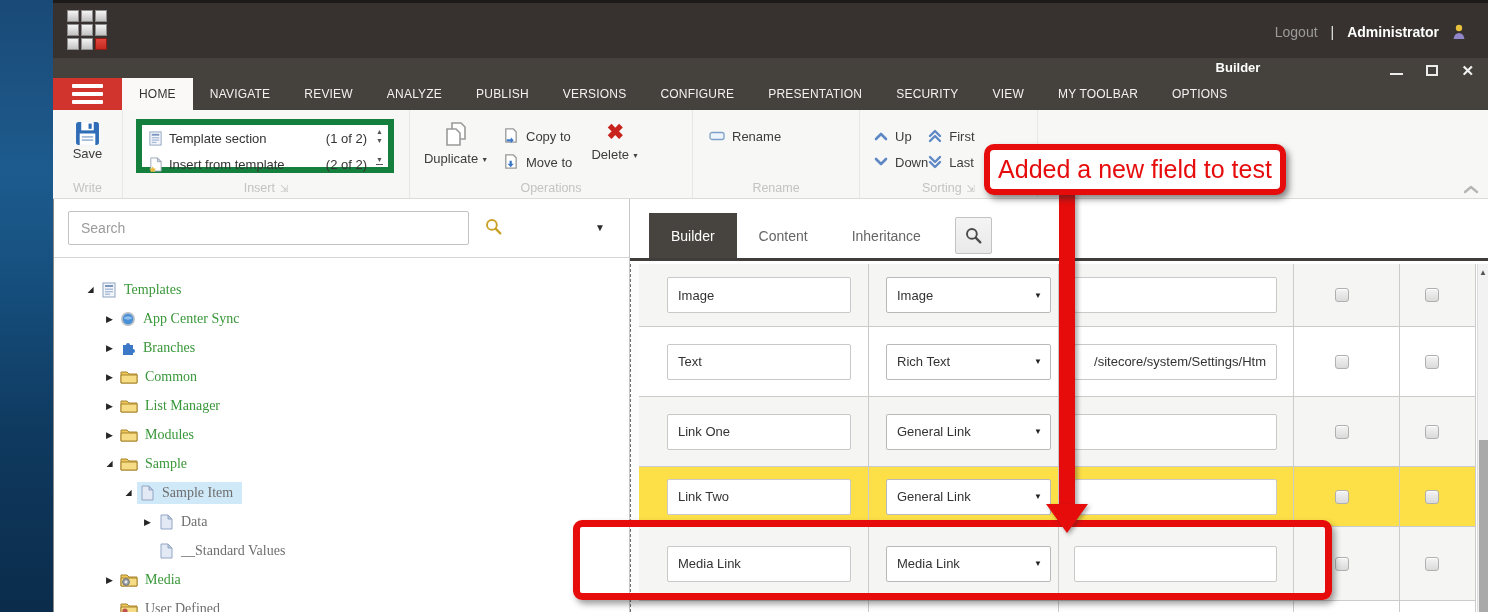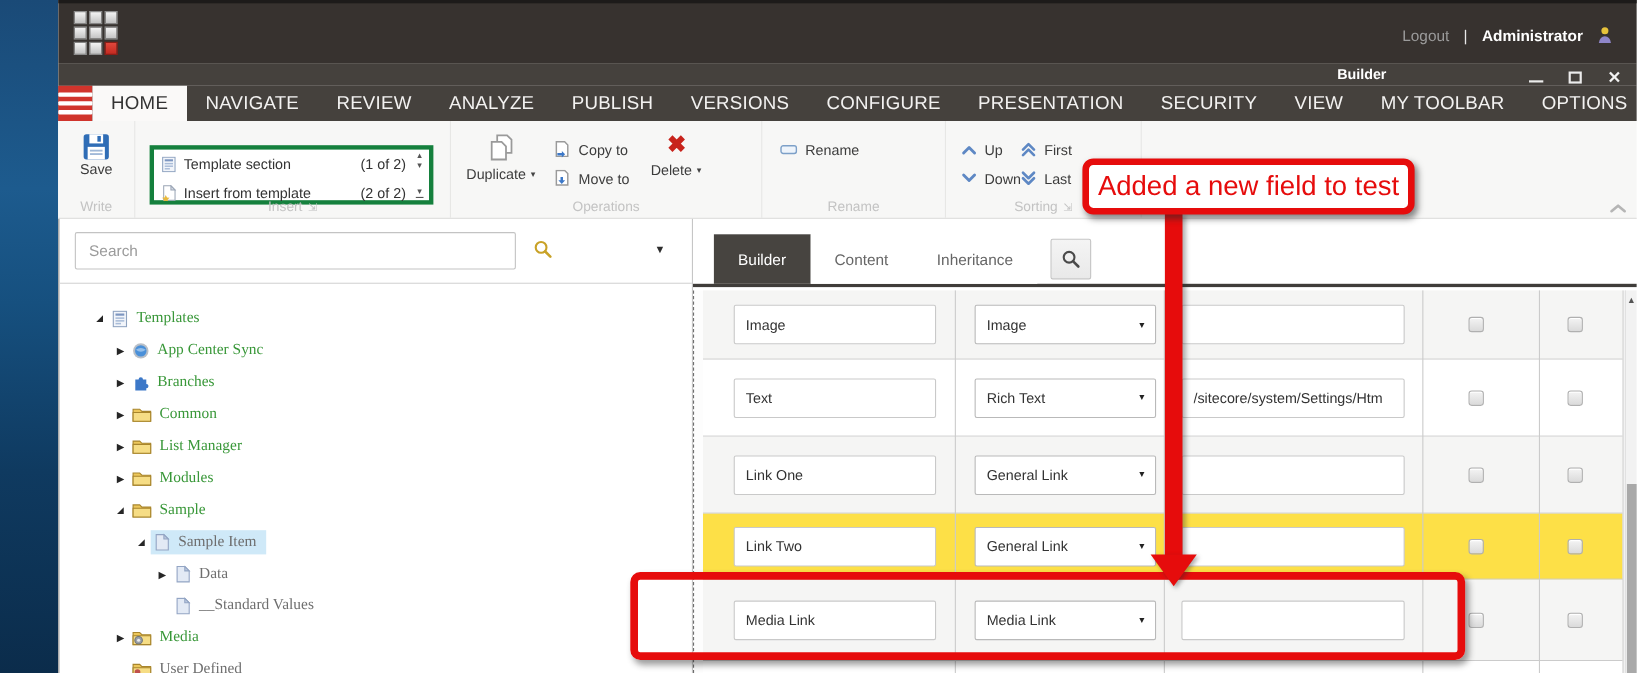--- a/index.html
+++ b/index.html
@@ -35,36 +35,36 @@
   .wc-min { width:13px; height:2px; background:#ececec; margin-top:8px; }
   .wc-max { width:12px; height:11px; border:2px solid #ececec; background:transparent; }
   .wc-close { color:#f2f2f2; font-size:15px; font-weight:bold; line-height:15px; }
 
   
   .tabrow { position:absolute; left:0; top:78px; width:100%; height:32px; background:#45413d;
             display:flex; align-items:stretch; }
   .burger { width:69px; background:#d0342c; display:flex; flex-direction:column; justify-content:center;
             align-items:center; gap:4px; }
   .burger b { width:31px; height:4px; background:#fff; border-radius:1px; }
-  .rtab { display:flex; align-items:center; padding:0 17px; color:#f3f2f1; font-size:17px;
+  .rtab { display:flex; align-items:center; padding:0 17px; color:#f3f2f1; font-size:12px;
           letter-spacing:.2px; white-space:nowrap; }
   .rtab.active { background:#faf9f8; color:#333; }
 
   
   .toolbar { position:absolute; left:0; top:110px; width:100%; height:89px; background:#f7f7f6;
              border-bottom:1px solid #dbdbdb; display:flex; }
   .tgroup { position:relative; border-right:1px solid #e7e7e5; }
   .glabel { position:absolute; bottom:3px; left:0; width:100%; text-align:center; color:#c3c3c3;
             font-size:12.5px; white-space:nowrap; }
   .glabel .dlaunch { color:#c3c3c3; font-size:10px; margin-left:5px; }
   .g-write { width:70px; }
   .save-btn { position:absolute; left:0; top:11px; width:100%; text-align:center; font-size:13px; color:#3c3c3c; }
   .g-insert { width:287px; }
-  .insbox { position:absolute; left:13px; top:22px; width:258px; height:54px; background:#fff;
-            border:4px solid #15803d; display:flex; }
+  .insbox { position:absolute; left:13px; top:9px; width:258px; height:54px; background:#fff;
+            border:6px solid #15803d; display:flex; }
   .insrows { flex:1; }
   .insrow { height:26px; display:flex; align-items:center; gap:6px; padding:0 4px 0 6px;
             font-size:13px; color:#333; }
   .insrow .cnt { margin-left:auto; color:#333; }
   .spincol { width:17px; display:flex; flex-direction:column; align-items:center; padding:2px 0;
              font-size:7px; color:#555; }
   .spincol .sp { line-height:9px; }
   .spincol .last { margin-top:auto; border-bottom:1px solid #555; }
   .g-ops { width:283px; display:flex; }
   .bigbtn { width:92px; padding-top:11px; text-align:center; font-size:13px; color:#3c3c3c; }
@@ -112,21 +112,21 @@
   .handle-strip { position:absolute; left:0; top:0; width:9px; height:100%;
                   border-left:1px dashed #6f6f6f; background:#fdfdfd; z-index:3; }
   .vline { position:absolute; top:0; height:100%; width:1px; background:#cbcbcb; z-index:2; }
   .trow { position:absolute; left:9px; width:836px; border-bottom:1px solid #cbcbcb; }
   .shade-light { background:#f5f5f4; } .shade-white { background:#ffffff; }
   .shade-selected { background:#fde047; }
   .fname, .fsrc { position:absolute; top:50%; transform:translateY(-50%); height:36px;
                   border:1px solid #c9c9c9; border-radius:2px; background:#fff; font-size:13px; color:#333;
                   padding:0 10px; font-family:"Liberation Sans",sans-serif; outline:none; }
   .fname { left:28px; width:184px; }
-  .fsrc  { left:435px; width:203px; }
+  .fsrc  { left:435px; width:203px;text-align:right; }
   .fselect { position:absolute; left:247px; top:50%; transform:translateY(-50%); width:165px; height:36px;
              border:1px solid #b9b9b9; border-radius:2px; background:#fff; font-size:13px; color:#333;
              display:flex; align-items:center; padding:0 22px 0 10px; }
   .fselect .sarrow { position:absolute; right:8px; font-size:8px; color:#222; }
   .cb { position:absolute; top:50%; transform:translateY(-50%); width:14px; height:14px;
         border:1px solid #b0b0b0; border-radius:3px; background:linear-gradient(180deg,#f4f4f4,#dadada);
         box-shadow:inset 0 1px 0 #fff; }
   .cb1 { left:696px; } .cb2 { left:786px; }
 
   .vscroll { position:absolute; right:0px; top:0; width:11px; height:100%; background:#f2f2f2;

